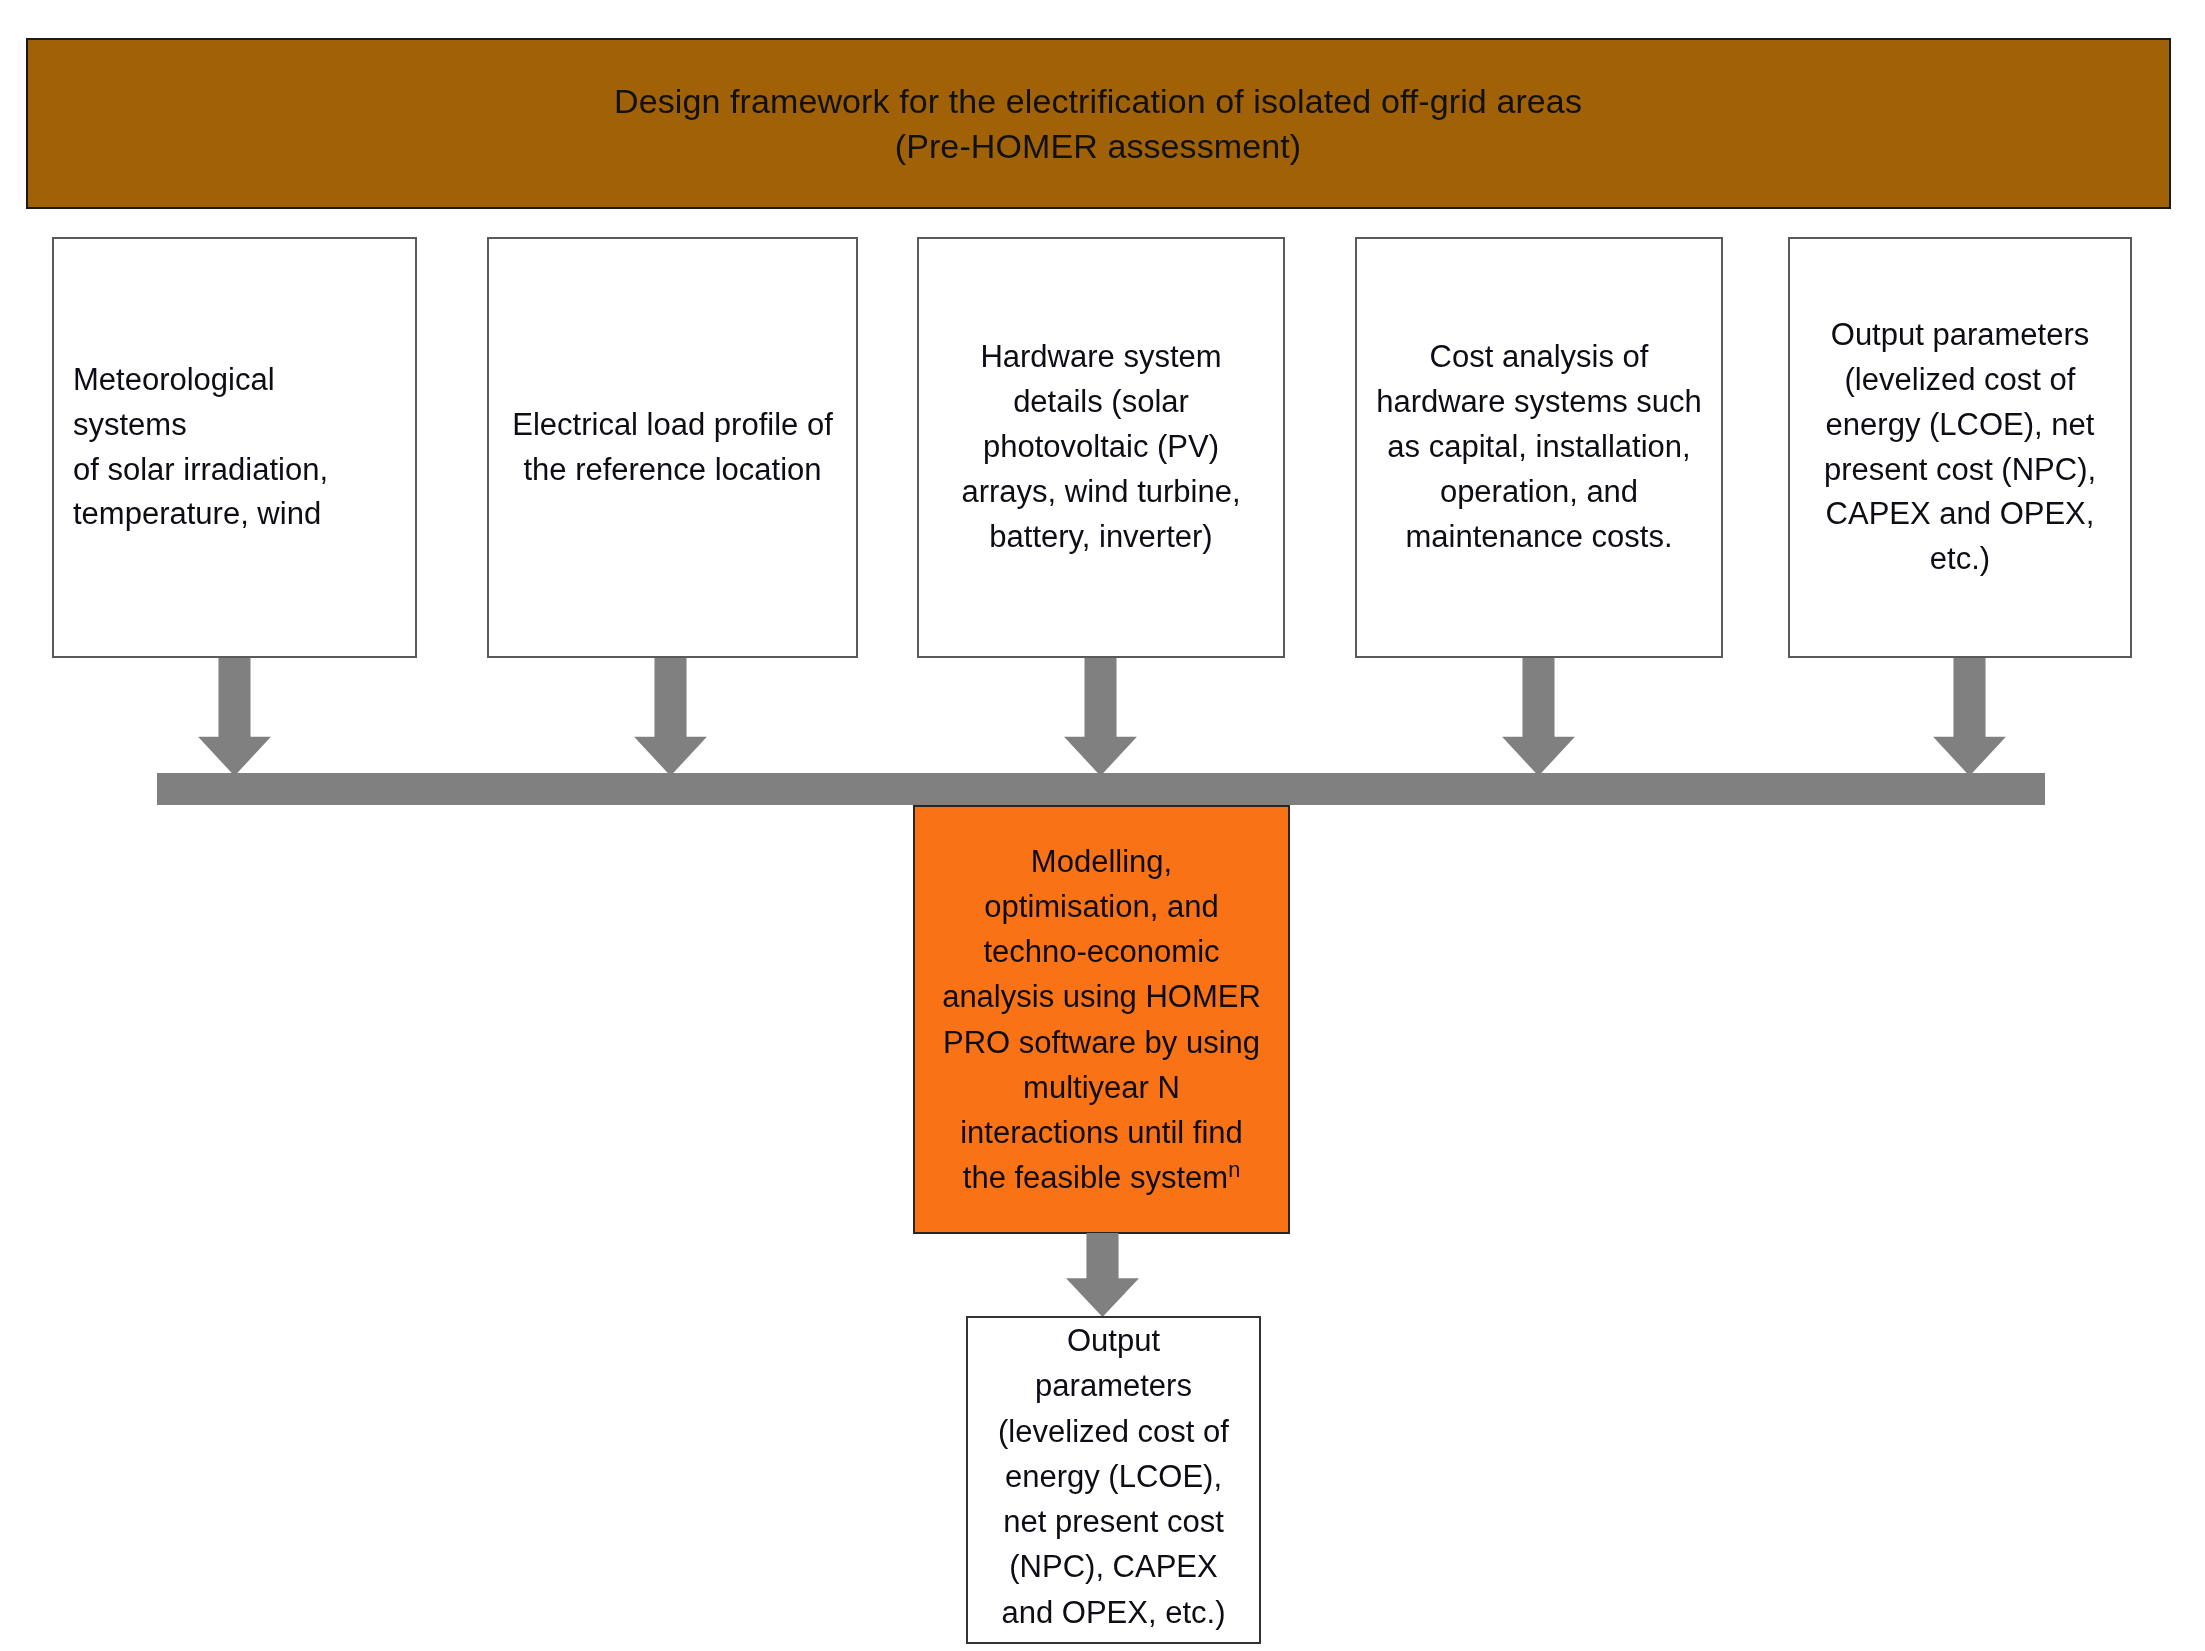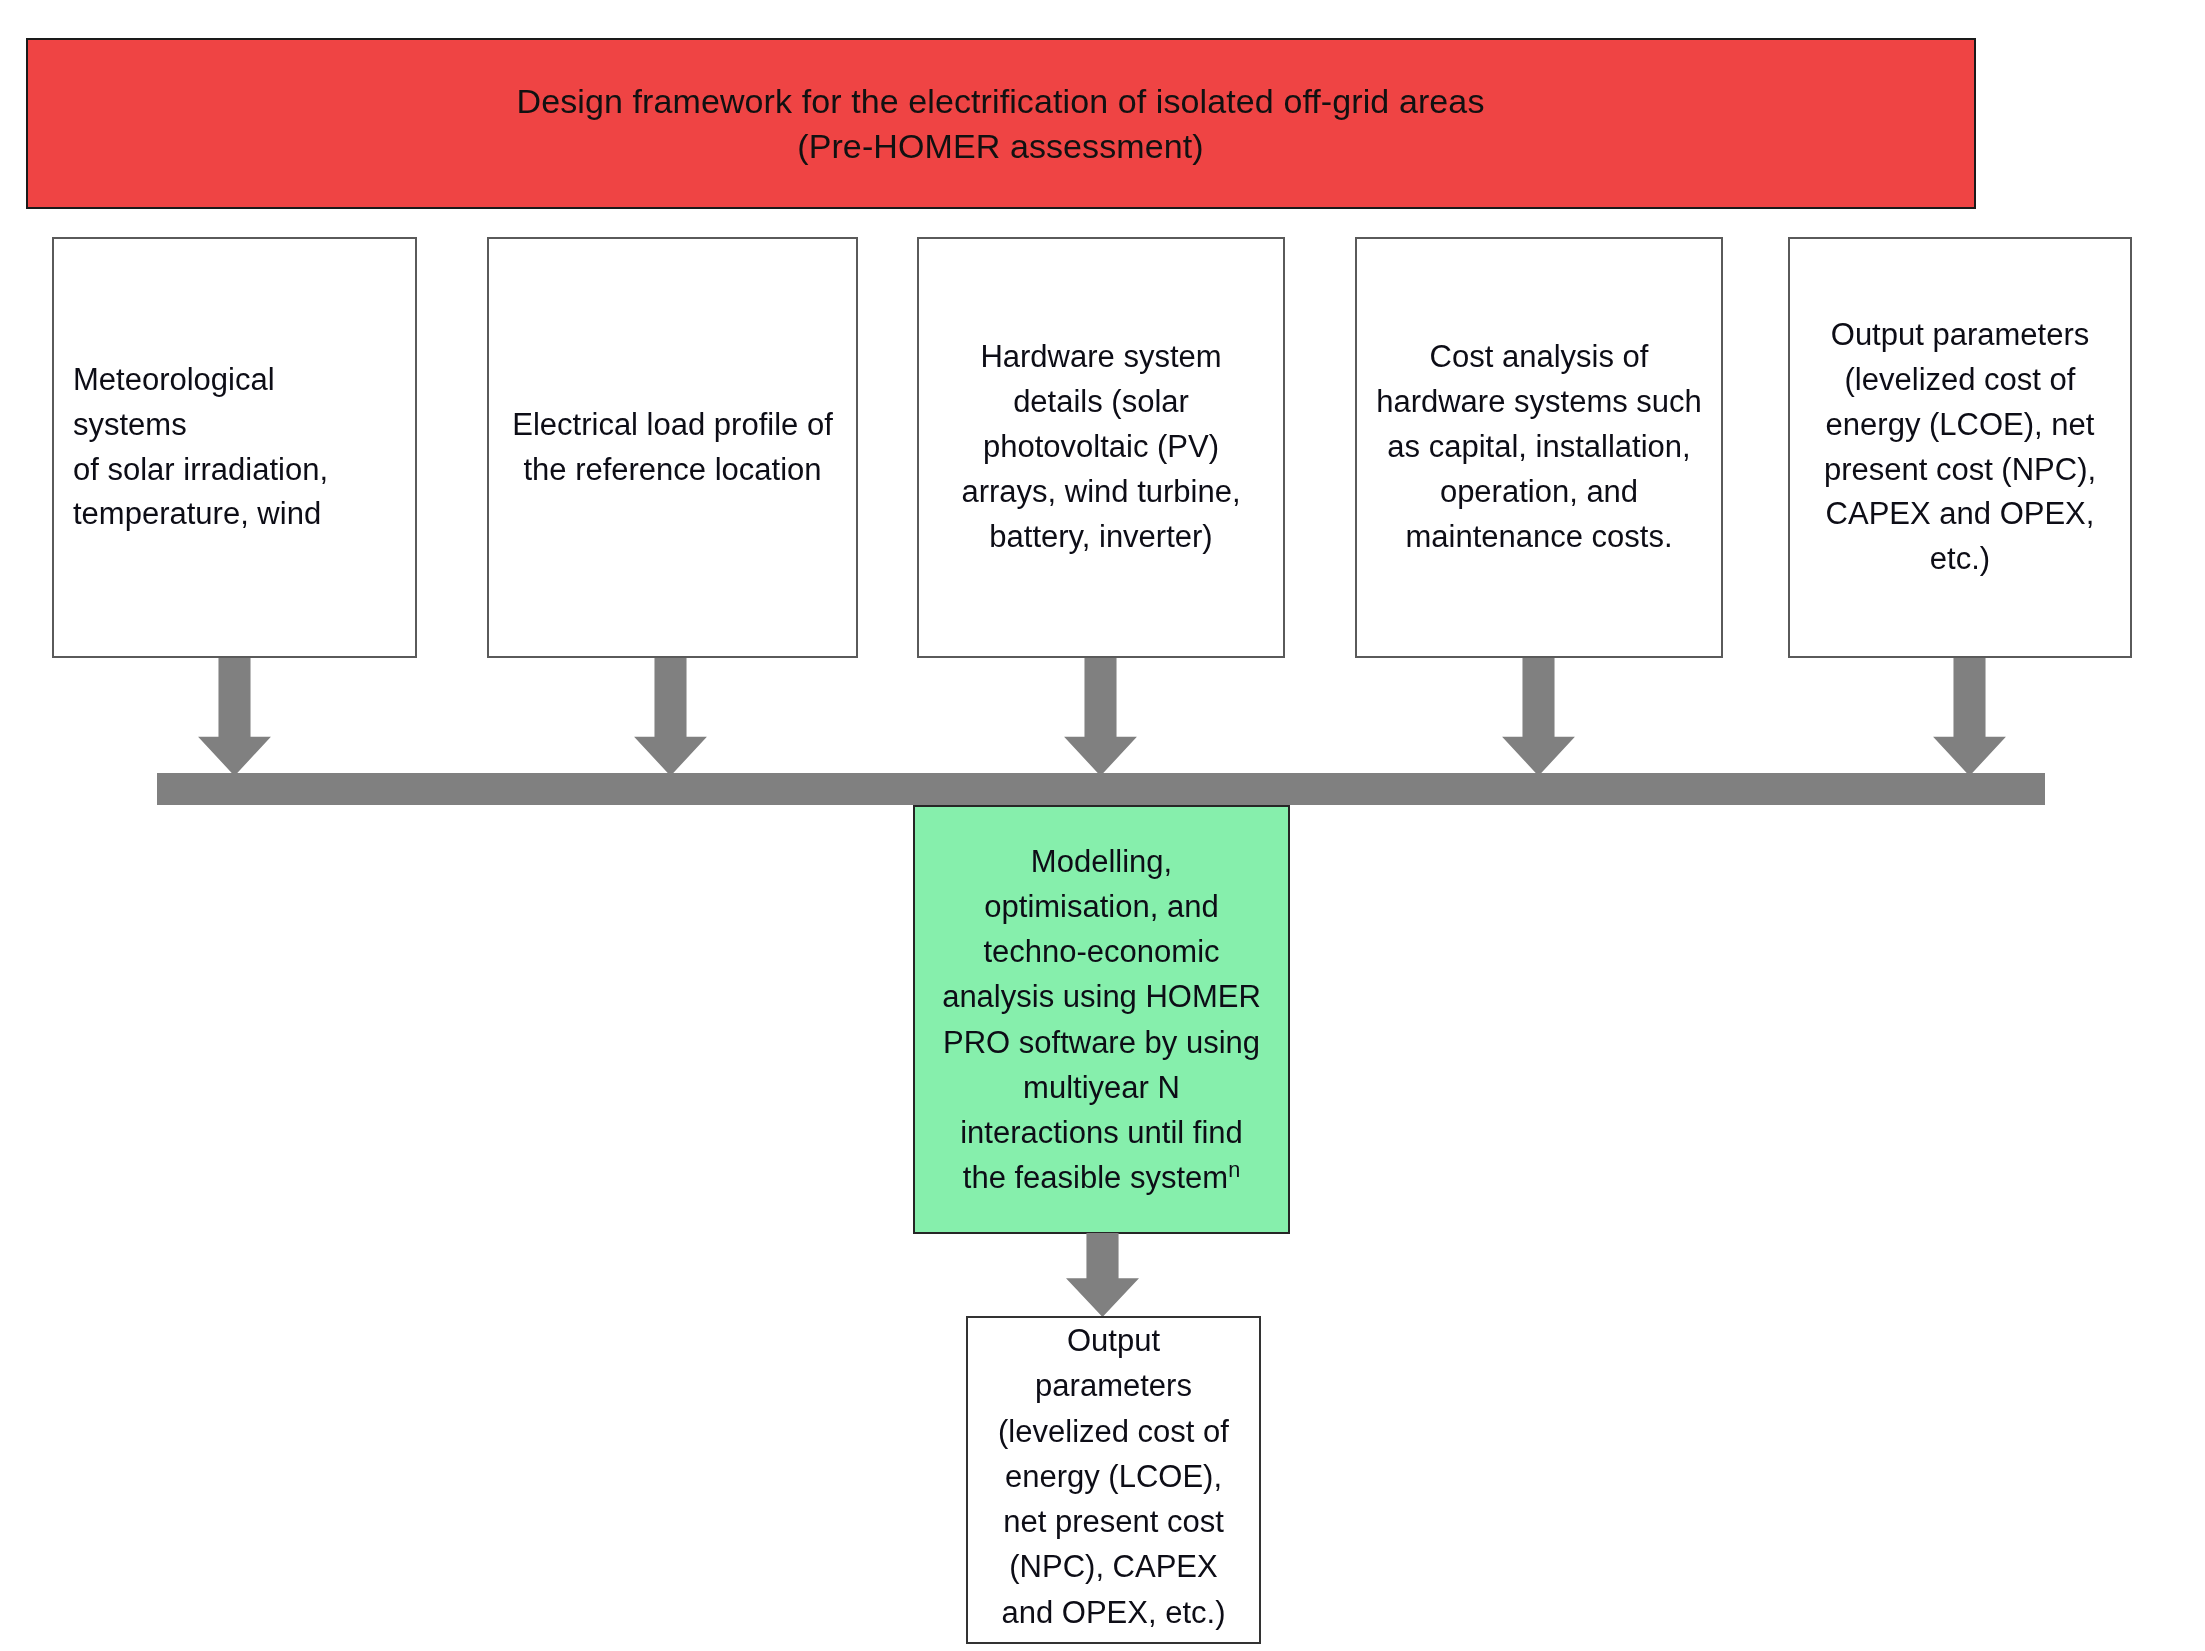--- a/index.html
+++ b/index.html
@@ -16,25 +16,25 @@
     height: 1652px;
     background: #ffffff;
     overflow: hidden;
   }
 
   
   .title-box {
     position: absolute;
     left: 25.5px;
     top: 38px;
-    width: 1950px;
+    width: 2145px;
     height: 171px;
     border: 2.2px solid #1a1a1a;
     box-sizing: border-box;
-    background: #ef4444;
+    background: #a16207;
     display: flex;
     align-items: center;
     justify-content: center;
   }
   .title-text {
     text-align: center;
     font-size: 34px;
     line-height: 1.30;
     color: #111111;
     letter-spacing: 0.1px;
@@ -85,21 +85,21 @@
 
   
   .model-box {
     position: absolute;
     left: 913px;
     top: 805px;
     width: 377px;
     height: 429px;
     border: 2.2px solid #262626;
     box-sizing: border-box;
-    background: #86efac;
+    background: #f97316;
     display: flex;
     align-items: center;
     justify-content: center;
     padding: 0 7.3px;
   }
   .model-box .body-text {
     text-align: center;
     font-size: 31px;
     line-height: 1.46;
     color: #0d0d16;

